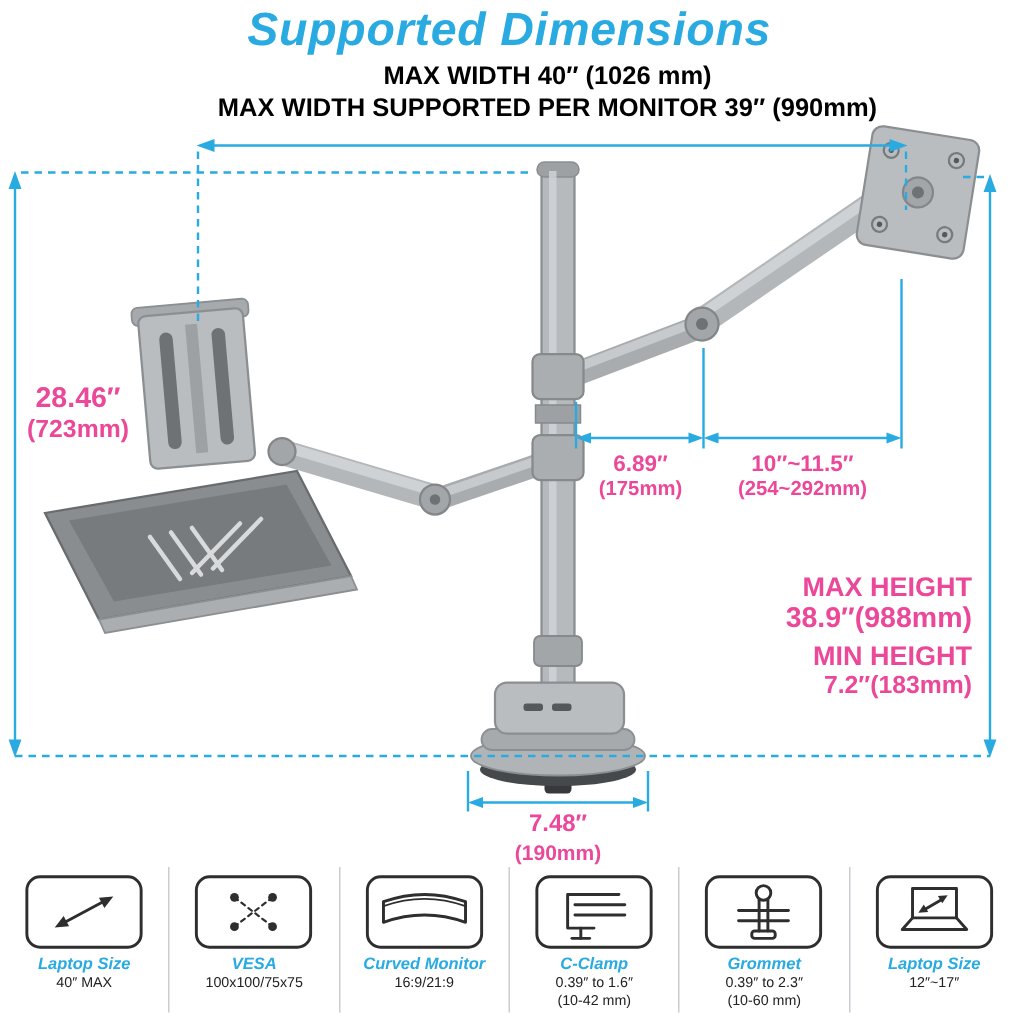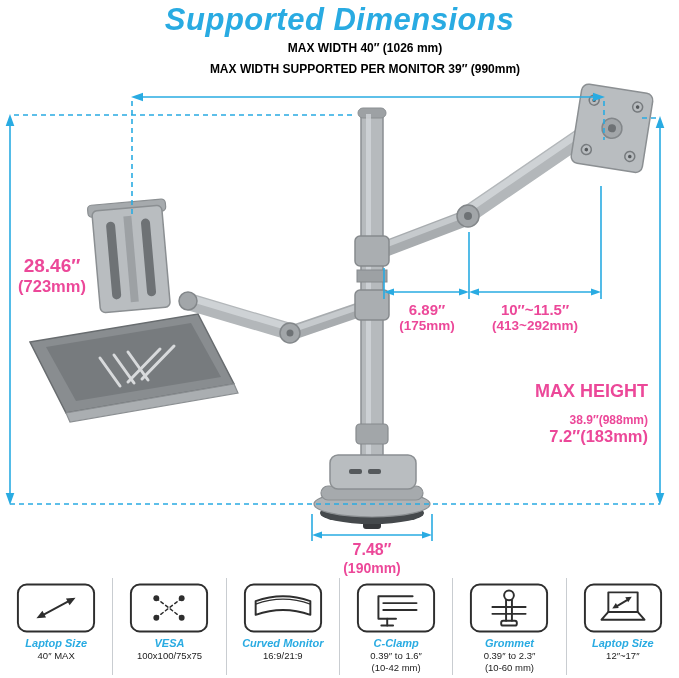--- a/index.html
+++ b/index.html
@@ -11,36 +11,36 @@
   }
   .stage { position:relative; width:679px; height:678px; background:#fff; overflow:hidden;border-radius:30px; }
 
   .title {
     position:absolute; top:2px; left:0; width:679px;
     text-align:center; font-size:31px; font-weight:bold; font-style:italic;
     color:#29ABE2; letter-spacing:0.5px;
   }
   .hdr {
     position:absolute; left:55px; width:620px; text-align:center;
-    font-weight:bold; font-size:12px; color:#000;
+    font-weight:bold; font-size:17px; color:#000;
   }
   .hdr1 { top:41px; }
   .hdr2 { top:62px; }
 
   .diagram { position:absolute; top:0; left:0; }
 
   .dim { position:absolute; font-weight:bold; line-height:1.16; text-align:center; color:#ec4899; }
   .dim-left  { left:0;   top:255px; width:104px; font-size:19px; }
   .dim-left  .metric { font-size:16.5px; }
   .dim-inner { left:383px; top:301px; width:88px;  font-size:15px; }
   .dim-inner .metric { font-size:13.5px; }
   .dim-outer { left:459px; top:301px; width:152px; font-size:15px; }
   .dim-outer .metric { font-size:13.5px; }
   .dim-maxh  { left:470px; top:381px; width:178px; text-align:right; font-size:18px; }
-  .dim-maxh  .val2 { font-size:12px;margin-top:12px; }
+  .dim-maxh  .val2 { font-size:19px; }
   .dim-minh  { left:470px; top:427px; width:178px; text-align:right; font-size:18px; }
   .dim-minh  .val2 { font-size:16.5px; }
   .dim-base  { left:310px; top:541px; width:124px; font-size:16px; }
   .dim-base  .metric { font-size:14px; }
 
   .footer {
     position:absolute; left:0; top:578px; width:679px; height:97px;
     display:flex;
   }
   .spec {
@@ -186,29 +186,30 @@
     <div class="metric">(723mm)</div>
   </div>
 
   <div class="dim dim-inner">
     <div class="val">6.89″</div>
     <div class="metric">(175mm)</div>
   </div>
 
   <div class="dim dim-outer">
     <div class="val">10″~11.5″</div>
-    <div class="metric">(413~292mm)</div>
+    <div class="metric">(254~292mm)</div>
   </div>
 
   <div class="dim dim-maxh">
     <div class="val">MAX HEIGHT</div>
     <div class="val2">38.9″(988mm)</div>
   </div>
 
   <div class="dim dim-minh">
+    <div class="val">MIN HEIGHT</div>
     <div class="val2">7.2″(183mm)</div>
   </div>
 
   <div class="dim dim-base">
     <div class="val">7.48″</div>
     <div class="metric">(190mm)</div>
   </div>
 
   <div class="footer">
 

